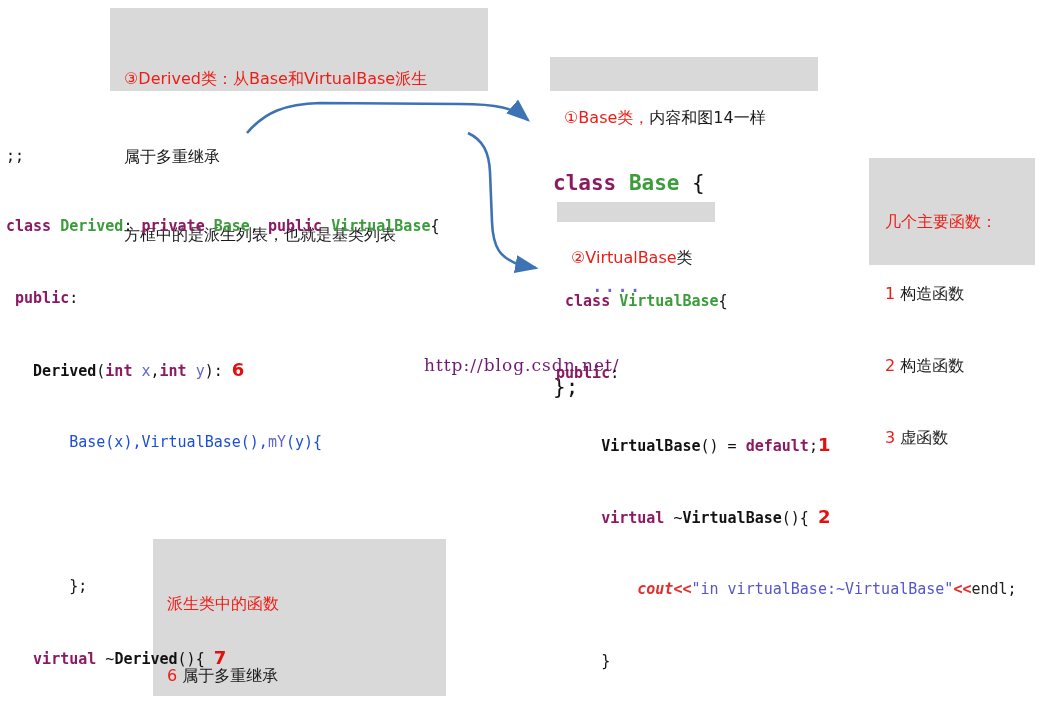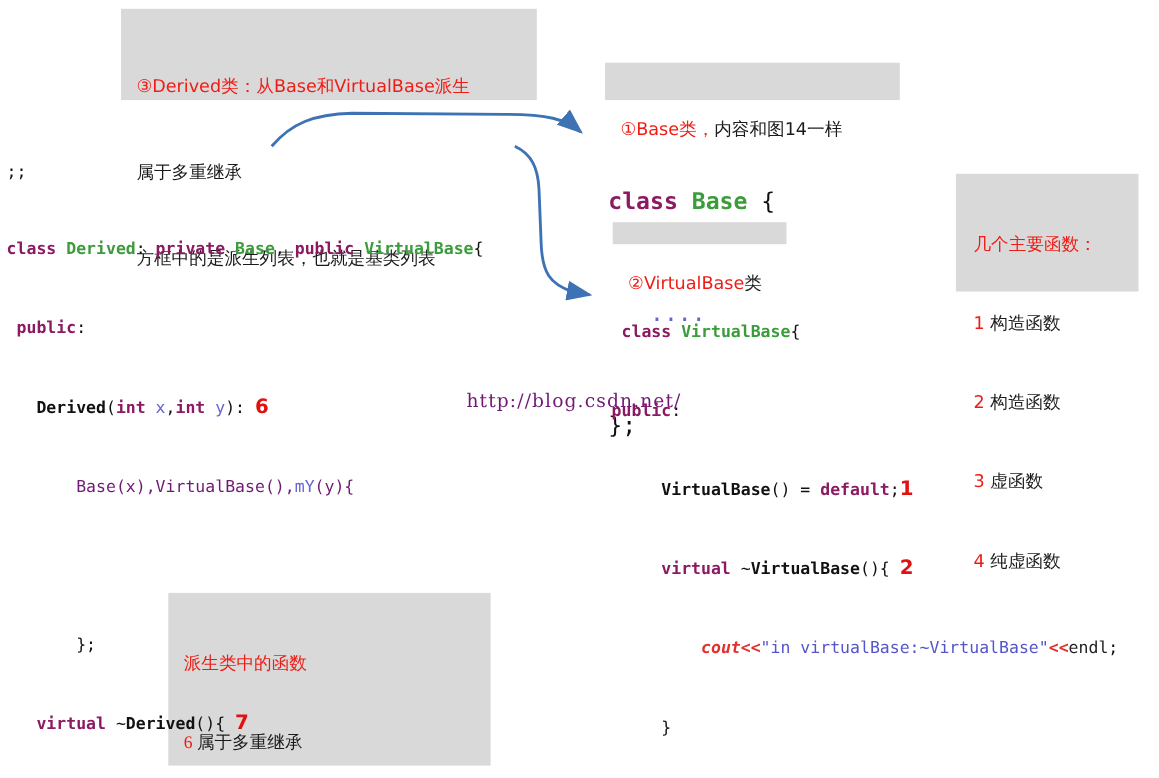--- a/index.html
+++ b/index.html
@@ -27,21 +27,21 @@
     white-space: pre;
     color: #222222;
   }
   .code .ln { display: block; height: 24px; }
 
   .kw   { color: #8B1A62; font-weight: bold; }          
   .type { color: #3B9C3B; font-weight: bold; margin-top: 39px; }          
   .fn   { color: #111111; font-weight: bold; }          
   .pl   { color: #111111; }                             
   .var  { color: #6464D2; }                             
-  .dim  { color: #701a75; }                             
+  .dim  { color: #1d4ed8; }                             
   .str  { color: #5555CC; }                             
   .cout { color: #E2302C; font-style: italic; font-weight: bold; }
   .op   { color: #E2302C; font-weight: bold; }          
   .endl { color: #222222; font-weight: normal; }                        
 
   
   .num {
     color: #E2100F;
     font-weight: bold;
     font-size: 18px;
@@ -101,24 +101,23 @@
 
   <div class="callout" style="left:557px; top:202px; width:158px; height:20px; line-height:20px;">
     <span class="line"><span class="red">②VirtualBase</span><span class="blk">类</span></span>
   </div>
 
   <div class="callout" style="left:869px; top:158px; width:166px; height:107px; padding:4px 8px 4px 16px; line-height:24px;">
     <span class="line red">几个主要函数：</span>
     <span class="line"><span class="red">1</span><span class="blk"> </span><span class="blk">构造函数</span></span>
     <span class="line"><span class="red">2</span><span class="blk"> </span><span class="blk">构造函数</span></span>
     <span class="line"><span class="red">3</span><span class="blk"> </span><span class="blk">虚函数</span></span>
-    <span class="line"><span class="red">4</span><span class="blk"> </span><span class="blk">纯虚函数</span></span>
   </div>
 
-  <div class="callout" style="left:153px; top:539px; width:293px; height:157px; padding:5px 8px 5px 14px; line-height:24px;font-family:Liberation Serif, serif;">
+  <div class="callout" style="left:153px; top:539px; width:293px; height:157px; padding:5px 8px 5px 14px; line-height:24px;">
     <span class="line red">派生类中的函数</span>
     <span class="line"><span class="red">6</span><span class="blk"> </span><span class="blk">属于多重继承</span></span>
     
     
     
     
   </div>
 
   <div class="code" style="left:6px; top:96px;">
     <span class="ln" style="height:22px;"><span class="pl">;;</span></span>

